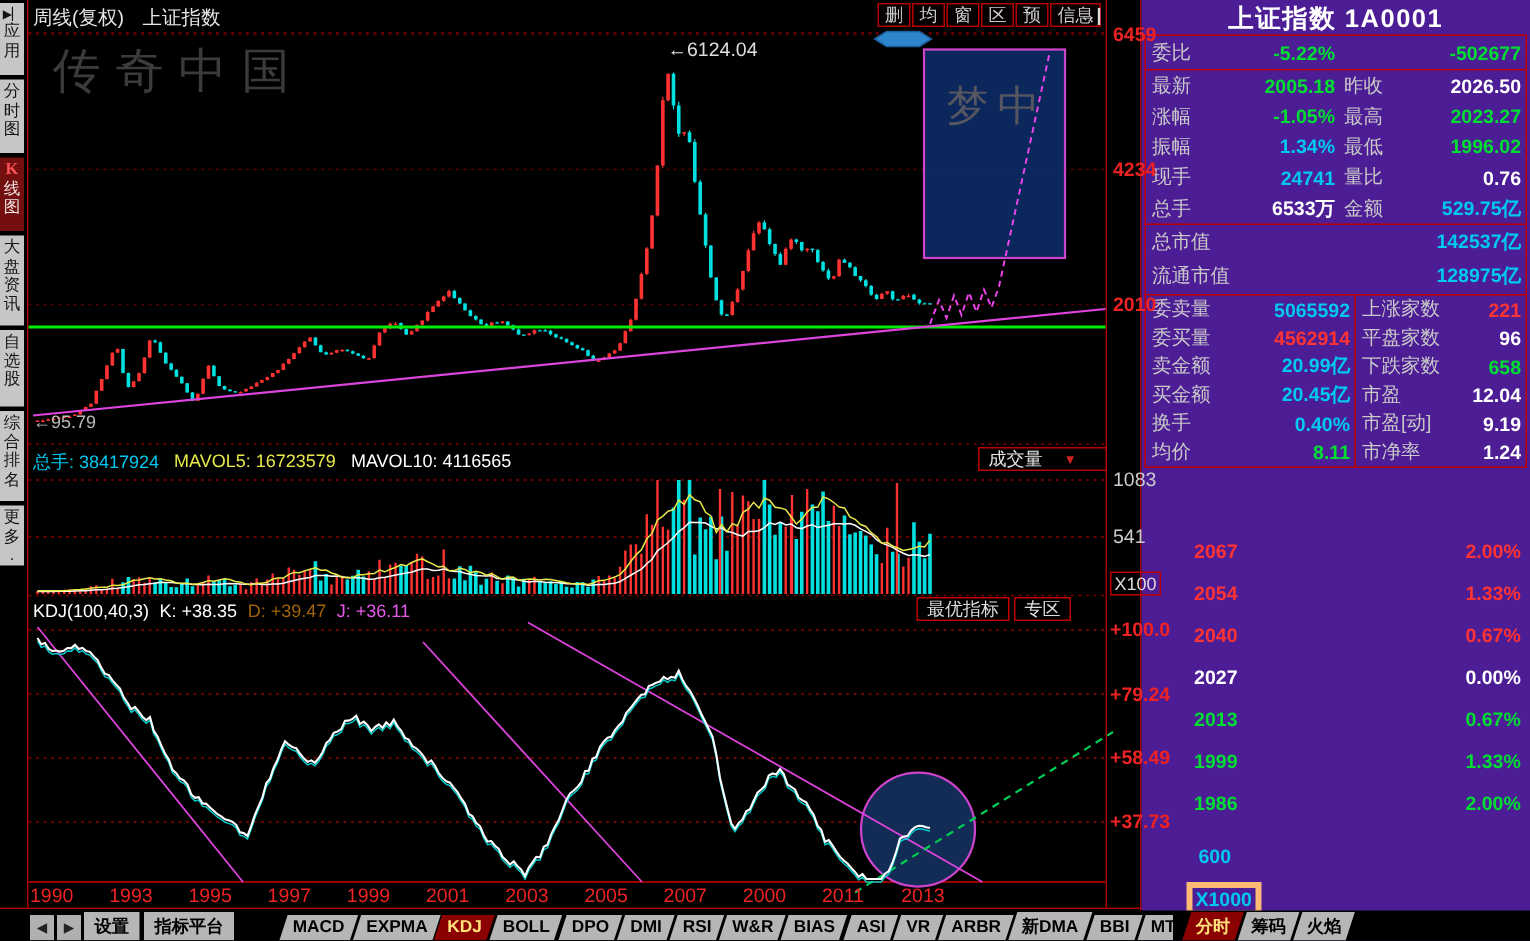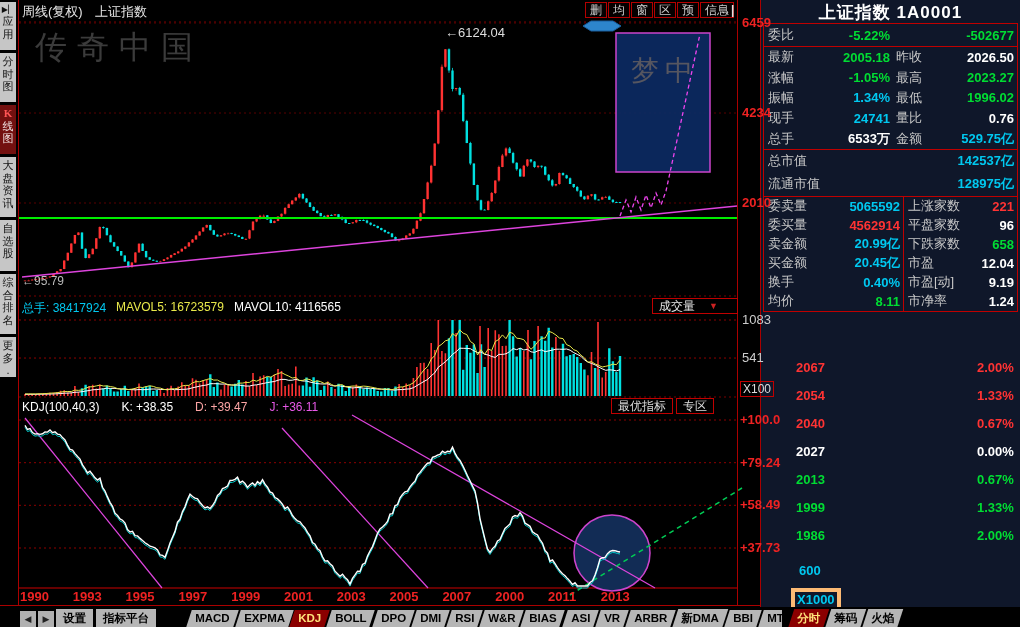--- a/index.html
+++ b/index.html
@@ -12,30 +12,30 @@
   .sb-item.active{background:#73100f;color:#f0e0e0}
   .sb-char{display:block}
   .sb-icon{display:block;font-size:8px;line-height:11px;color:#111}
   
   .hdr-txt{color:#e6e6e6;font-size:13px;white-space:nowrap}
   .hbtn{display:inline-block;border:1px solid #b40000;color:#cccccc;font-size:12px;height:14px;
     line-height:14px;padding:0 4px;margin-right:1px;background:#050000;cursor:pointer}
   .arrow-ic{color:#e0e0e0;font-size:12px;font-weight:bold}
   
   .axl{position:absolute;font-size:13px;font-weight:bold;white-space:nowrap;z-index:3}
-  .yr{position:absolute;top:0;color:#ee2222;font-size:13px;font-weight:bold}
+  .yr{position:absolute;top:0;color:#ee2222;font-size:13px;font-weight:normal}
   
   .pane-h{position:absolute;z-index:3;font-size:12px;white-space:nowrap}
   .kbtn{display:inline-block;border:1px solid #c00000;color:#dddddd;font-size:12px;height:14px;
     line-height:14px;padding:0 6px;margin-left:3px;background:#000;cursor:pointer}
   .drop{border:1px solid #c00000;color:#e8e8e8;font-size:12px;height:14px;line-height:14px;
     padding:0 6px;background:#000;cursor:pointer;display:flex;align-items:center;gap:14px}
   .caret{color:#cc2222;font-size:9px}
   
-  #rpanel{position:absolute;left:761px;top:0;width:259px;height:627px;z-index:2;background:#0f172a}
+  #rpanel{position:absolute;left:761px;top:0;width:259px;height:627px;z-index:2;background:#4c1d95}
   .rp-title{position:absolute;top:1px;left:0;width:100%;text-align:center;color:#fff;
     font-size:17px;font-weight:bold;letter-spacing:1px}
   #qbox{position:absolute;left:2px;top:23px;width:253px;border:1px solid #c00000}
   .qsec{border-bottom:1px solid #c00000}
   .qsec:last-child{border-bottom:none}
   .qrow{display:flex;align-items:center;font-size:13px}
   .ql{color:#c8c8c8;white-space:nowrap}
   .qv{font-weight:bold;text-align:right;white-space:nowrap}
   .detail-wrap{position:relative}
   .detail-div{position:absolute;left:139px;top:0;bottom:0;width:1px;background:#c00000}
@@ -189,24 +189,24 @@
   <div class="pane-h" style="left:22px;top:300px;display:flex;gap:10px">
     <span style="color:#00c8f0">总手: 38417924</span>
     <span style="color:#e8e84a">MAVOL5: 16723579</span>
     <span style="color:#ffffff">MAVOL10: 4116565</span>
   </div>
   <div class="pane-h drop" style="left:652px;top:298px;width:72px">
     <span>成交量</span>
     <span class="caret">▼</span>
   </div>
 
-  <div class="pane-h" style="left:22px;top:400px;display:flex;gap:22px">
+  <div class="pane-h" style="left:22px;top:400px;display:flex;gap:7px">
     <span style="color:#ffffff">KDJ(100,40,3)</span>
     <span style="color:#ffffff">K: +38.35</span>
-    <span style="color:#fca5a5">D: +39.47</span>
+    <span style="color:#a16207">D: +39.47</span>
     <span style="color:#e858e8">J: +36.11</span>
   </div>
   <div class="pane-h" style="left:608px;top:398px" id="kdj-btns"><span class="kbtn">最优指标</span><span class="kbtn">专区</span></div>
 
   <div id="axis-labels">
       <div style="left:742px;top:15px;color:#ee2222" class="axl">6459</div>
       <div style="left:742px;top:105.02350000000001px;color:#ee2222" class="axl">4234</div>
       <div style="left:742px;top:195.00654px;color:#ee2222" class="axl">2010</div>
       <div style="left:742px;top:312px;color:#cccccc;font-weight:normal" class="axl">1083</div>
       <div style="left:742px;top:350.03508771929825px;color:#cccccc;font-weight:normal" class="axl">541</div>

